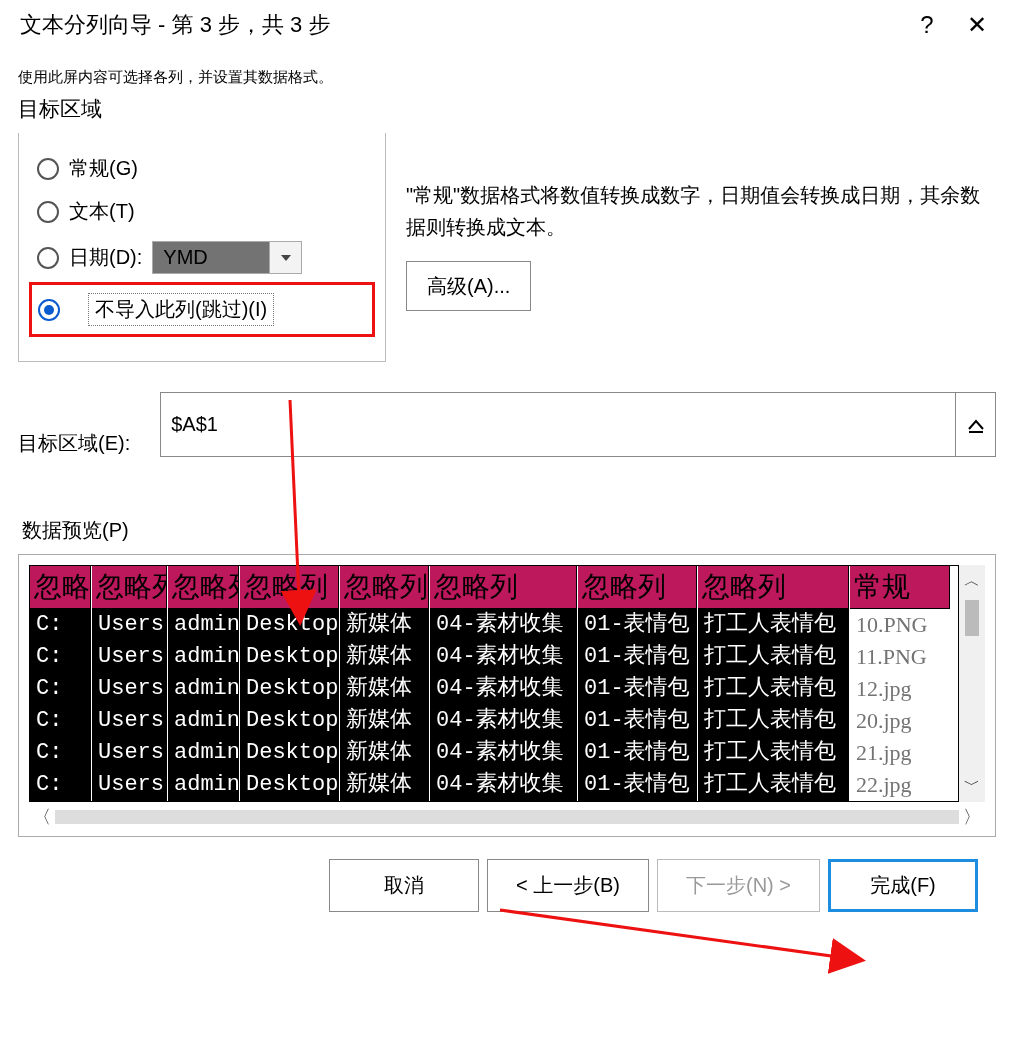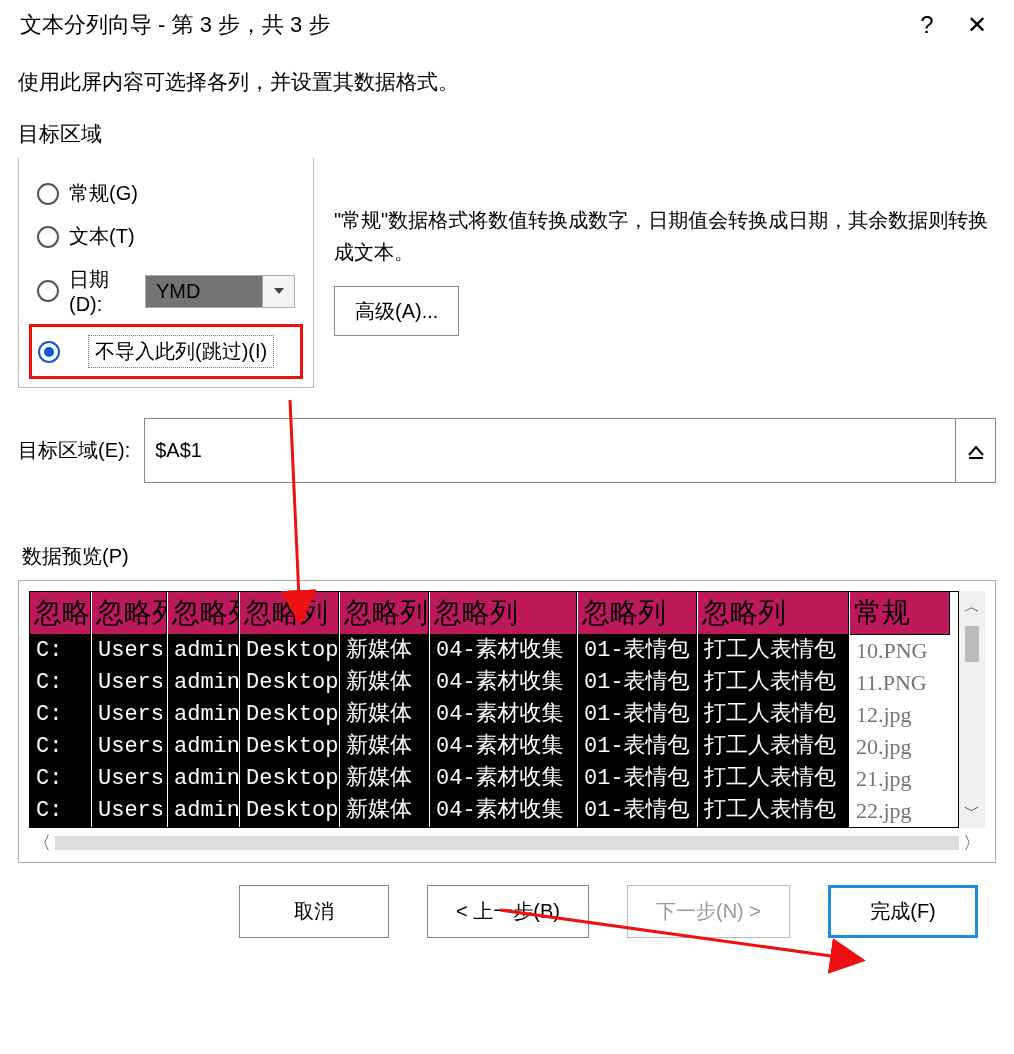--- a/index.html
+++ b/index.html
@@ -25,41 +25,41 @@
   .titlebar .tbtn {
     width: 50px;
     text-align: center;
     font-size: 24px;
     cursor: pointer;
   }
   .content {
     padding: 18px 18px 0 18px;
   }
   .instr {
-    font-size: 21px;
-    margin-bottom: 24px;
+    font-size: 15px;
+    margin-bottom: 8px;
   }
   .format-area {
     position: relative;
     margin-bottom: 20px;
   }
   .format-label {
     font-size: 21px;
     margin-bottom: 10px;
   }
   .format-body {
     display: flex;
     gap: 20px;
   }
   .radio-panel {
     position: relative;
     border: 1px solid #bbb;
     border-top: none;
-    padding: 14px 14px 8px 14px;
-    width: 296px;
+    padding: 14px 14px 24px 14px;
+    width: 368px;
     min-height: 228px;
   }
   .radio-row {
     display: flex;
     align-items: center;
     padding: 8px 4px;
     gap: 10px;
     font-size: 20px;
   }
   .radio-circle {
@@ -134,22 +134,22 @@
     justify-content: center;
     border: 1px solid #888;
     background: #fff;
     padding: 10px 28px;
     font-size: 20px;
     cursor: pointer;
   }
   .btn.small { padding: 8px 20px; }
   .dest-row {
     display: flex;
-    align-items: center;
-    gap: 14px;
+    align-items: flex-end;
+    gap: 30px;
     margin: 30px 0 10px 0;
   }
   .dest-label { font-size: 20px; white-space: nowrap; }
   .dest-input {
     flex: 1;
     display: flex;
     align-items: center;
     border: 1px solid #888;
     padding: 20px 10px;
     font-size: 20px;
@@ -235,21 +235,21 @@
     color: #444;
   }
   .hscroll .track {
     flex: 1;
     height: 14px;
     background: #ddd;
   }
   .footer {
     display: flex;
     justify-content: flex-end;
-    gap: 38px;
+    gap: 8px;
     padding: 22px 18px 0 0;
   }
   .footer .btn { min-width: 150px; justify-content: center; }
   .footer .btn.disabled { color: #999; border-color: #bbb; }
   .footer .btn.primary-outline { border: 3px solid #1d8de0; }
   
   .overlay {
     position: absolute;
     left: 0; top: 0; width: 1014px; height: 1054px;
     pointer-events: none;

